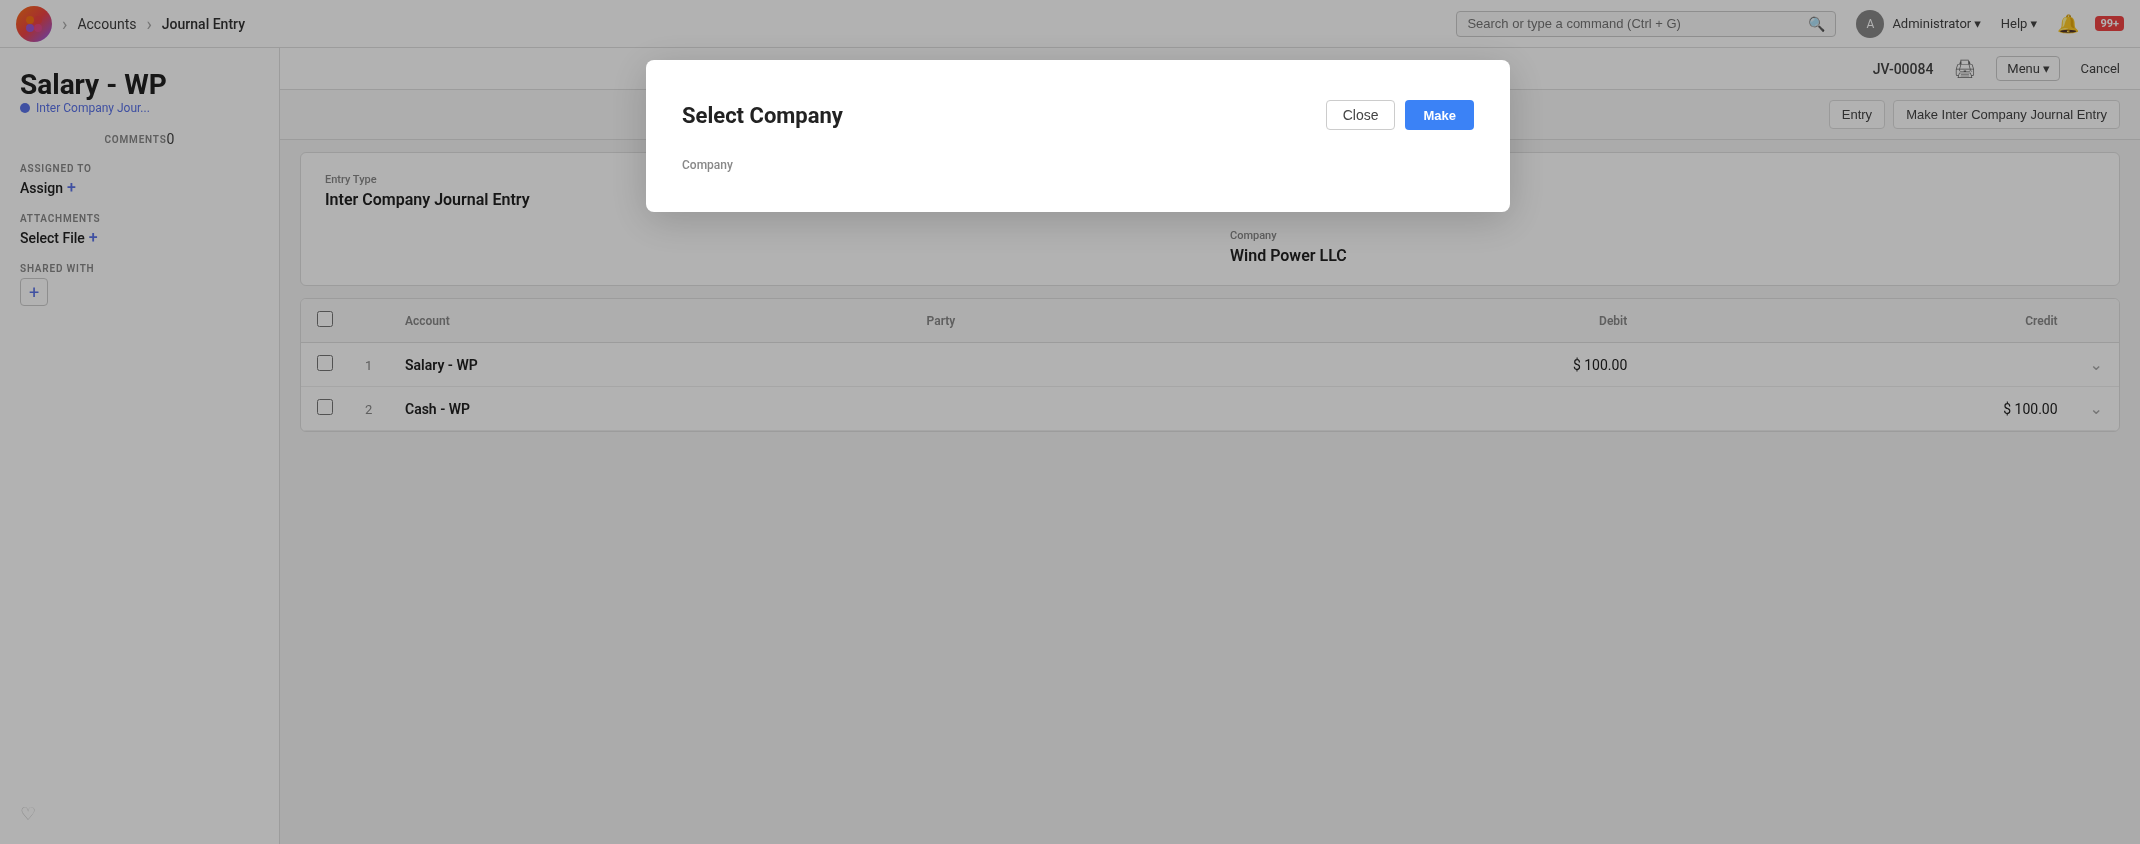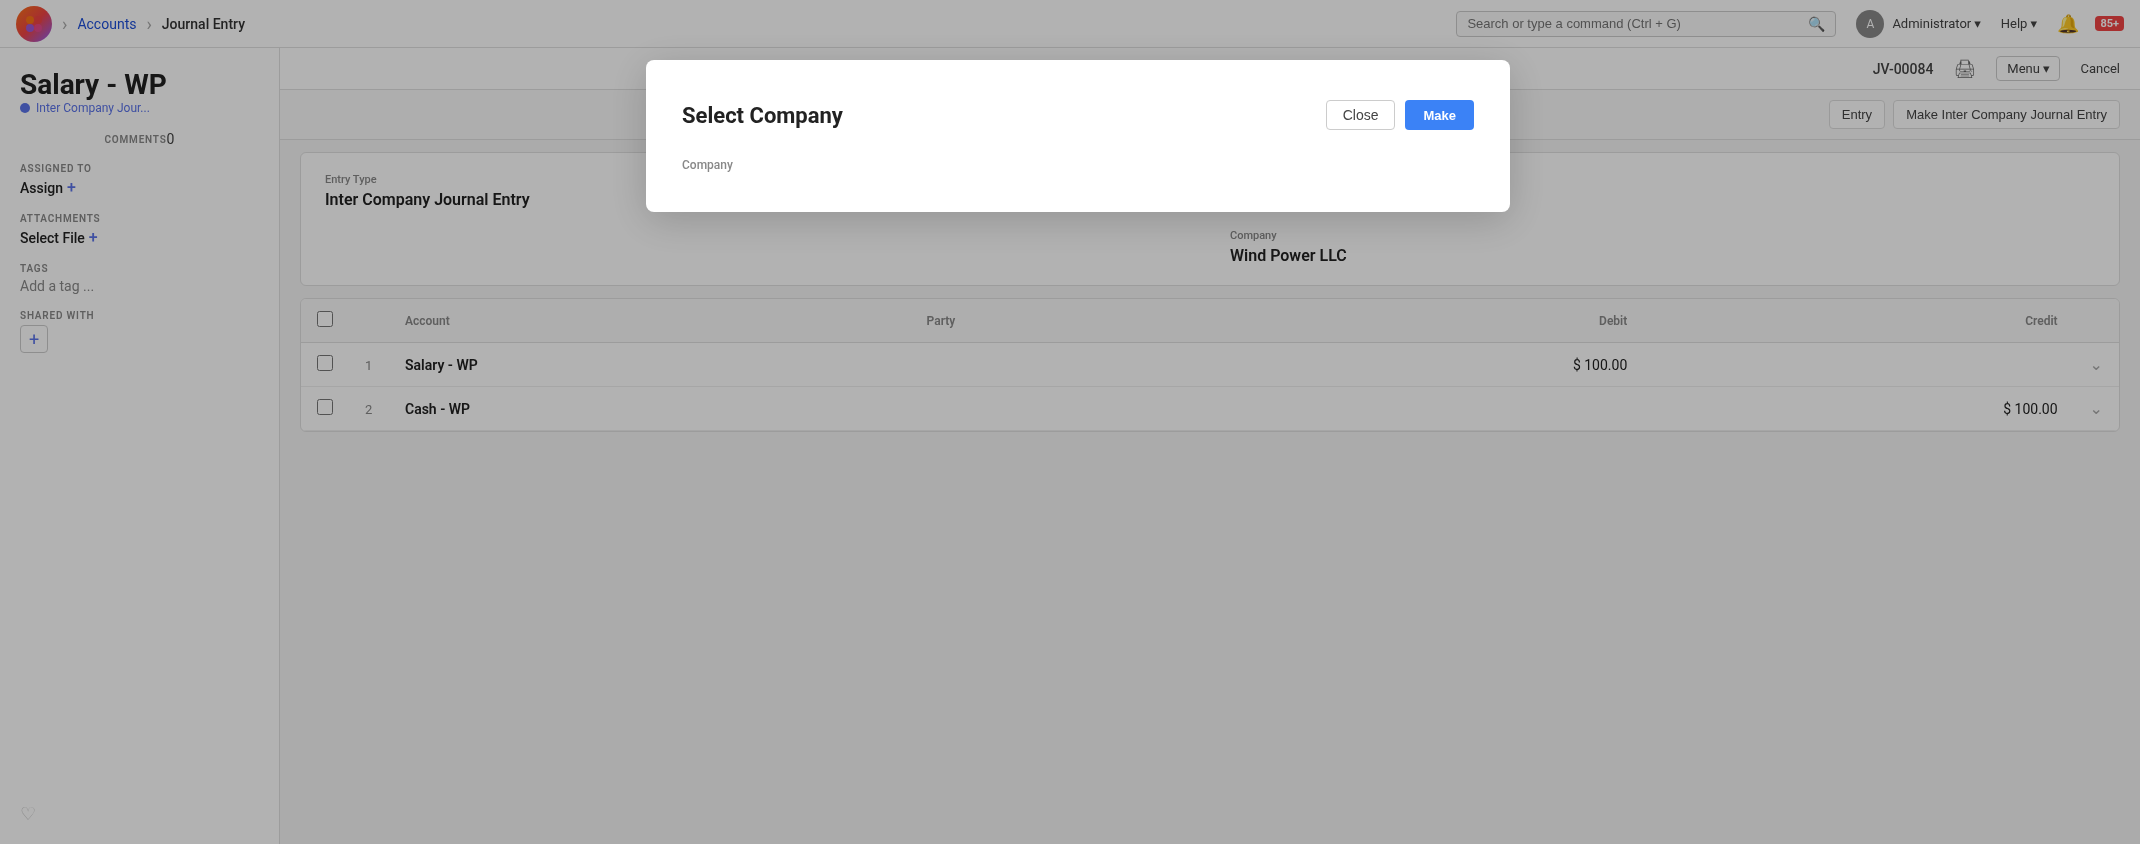--- a/index.html
+++ b/index.html
@@ -28,21 +28,21 @@
       width: 36px; height: 36px;
       background: linear-gradient(135deg, #f97316 0%, #ef4444 50%, #8b5cf6 100%);
       border-radius: 50%;
       display: flex; align-items: center; justify-content: center;
       color: white; font-weight: bold; font-size: 14px;
     }
     .topnav-chevron {
       color: #aaa; font-size: 18px; margin: 0 2px;
     }
     .topnav-breadcrumb {
-      color: #1d4ed8; font-size: 14px; cursor: pointer;
+      color: #404040; font-size: 14px; cursor: pointer;
     }
     .topnav-current {
       color: #333; font-size: 14px; font-weight: 500;
     }
     .topnav-search {
       margin-left: auto;
       display: flex; align-items: center;
       border: 1px solid #ccc; border-radius: 4px;
       padding: 4px 10px; gap: 6px;
       width: 380px; background: #fafafa;
@@ -283,21 +283,21 @@
   </div>
   <div class="topnav-admin">
     <span>Administrator</span>
     <span>▾</span>
   </div>
   <div class="topnav-help">
     <span>Help</span>
     <span>▾</span>
   </div>
   <span class="topnav-bell">🔔</span>
-  <span class="topnav-badge">85+</span>
+  <span class="topnav-badge">99+</span>
 </nav>
 
 <div class="page-wrapper">
 
   <aside class="sidebar">
     <div>
       <div class="page-title">Salary - WP</div>
       <div class="page-subtitle">
         <div class="status-dot"></div>
         <span class="status-text">Inter Company Jour...</span>
@@ -320,24 +320,20 @@
     </div>
 
     <div class="sidebar-section">
       <span class="sidebar-label">ATTACHMENTS</span>
       <div class="sidebar-action">
         <span>Select File</span>
         <span class="plus">+</span>
       </div>
     </div>
 
-    <div class="sidebar-section">
-      <span class="sidebar-label">TAGS</span>
-      <span class="sidebar-add-tag">Add a tag ...</span>
-    </div>
 
     <div class="sidebar-section">
       <span class="sidebar-label">SHARED WITH</span>
       <div class="shared-add-btn">+</div>
     </div>
 
     <div style="margin-top:auto;">
       <span class="heart-icon">♡</span>
     </div>
   </aside>

